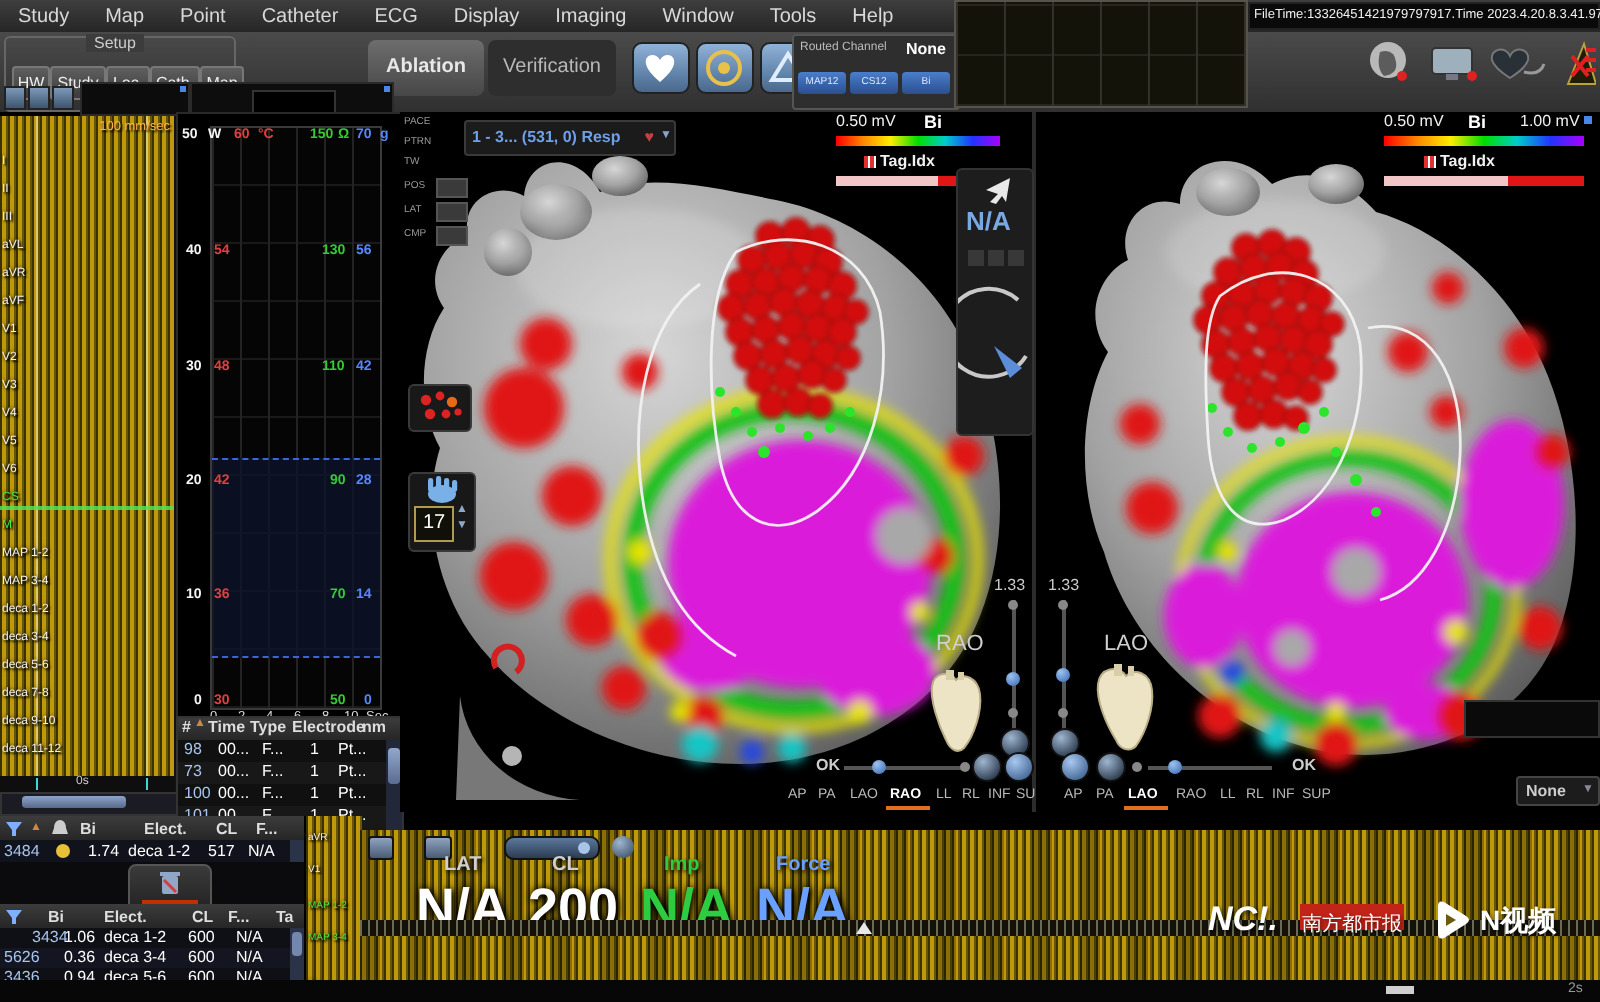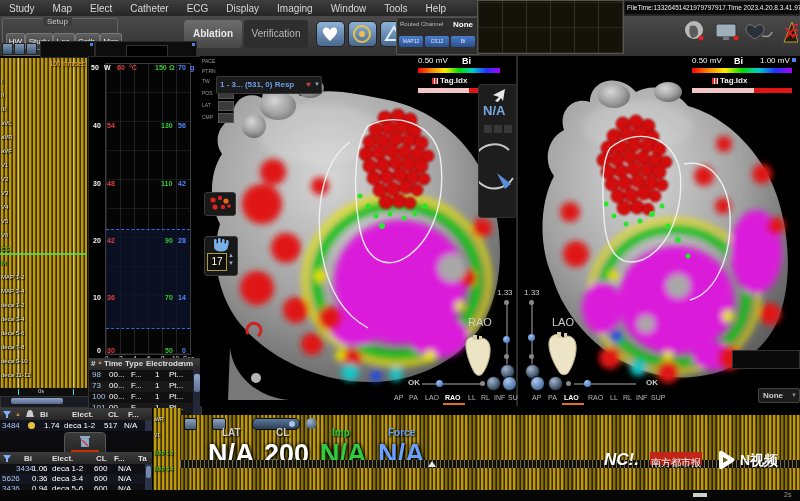--- a/index.html
+++ b/index.html
@@ -53,21 +53,21 @@
   .ruler{background-color:#14110a;background-image:repeating-linear-gradient(90deg,#6a6a55 0 1px,transparent 1px 4px);}
 </style>
 </head>
 <body>
 
 <div id="screen">
 
   <div class="abs menubar">
     <span>Study</span>
     <span>Map</span>
-    <span>Elect</span>
+    <span>Point</span>
     <span>Catheter</span>
     <span>ECG</span>
     <span>Display</span>
     <span>Imaging</span>
     <span>Window</span>
     <span>Tools</span>
     <span>Help</span>
   </div>
 
   <div class="abs toolbar">
@@ -406,21 +406,21 @@
 
     <span class="abs" style="left:2px;top:2px;font-size:5px;color:#999;">PACE</span>
     <span class="abs" style="left:2px;top:12px;font-size:5px;color:#999;">PTRN</span>
     <span class="abs" style="left:2px;top:22px;font-size:5px;color:#999;">TW</span>
     <span class="abs" style="left:2px;top:34px;font-size:5px;color:#999;">POS</span>
     <span class="abs" style="left:2px;top:46px;font-size:5px;color:#999;">LAT</span>
     <span class="abs" style="left:2px;top:58px;font-size:5px;color:#999;">CMP</span>
     <div class="abs" style="left:18px;top:33px;width:14px;height:8px;background:#3a3a3a;border:1px solid #555;"></div>
     <div class="abs" style="left:18px;top:45px;width:14px;height:8px;background:#3a3a3a;border:1px solid #555;"></div>
     <div class="abs" style="left:18px;top:57px;width:14px;height:8px;background:#3a3a3a;border:1px solid #555;"></div>
-    <div class="abs" style="left:16px;top:4px;width:104px;height:16px;background:#1b1b1b;border:1px solid #3a3a3a;border-radius:2px;margin-top:16px;">
+    <div class="abs" style="left:32px;top:4px;width:104px;height:16px;background:#1b1b1b;border:1px solid #3a3a3a;border-radius:2px;">
       <span style="position:absolute;left:3px;top:3px;font-size:8px;font-weight:bold;color:#6f9fe8;white-space:nowrap;">1 - 3... (531, 0) Resp</span>
       <span style="position:absolute;right:10px;top:3px;color:#c24040;font-size:8px;">♥</span>
       <span style="position:absolute;right:1px;top:4px;color:#8aa5c4;font-size:6px;">▼</span>
     </div>
 
     <span class="abs" style="left:218px;top:0px;font-size:8px;color:#f0f0f0;">0.50 mV</span>
     <span class="abs" style="left:262px;top:0px;font-size:9px;font-weight:bold;color:#fff;">Bi</span>
     <div class="abs" style="left:218px;top:12px;width:82px;height:5px;background:linear-gradient(90deg,#f00,#f80,#fe0,#0d0,#0cc,#23f,#a0f);"></div>
     <span class="abs" style="left:240px;top:20px;font-size:8px;font-weight:bold;color:#f0f0f0;">Tag.Idx</span>
     <div class="abs" style="left:232px;top:22px;width:6px;height:6px;background:repeating-linear-gradient(90deg,#e03030 0 2px,#fff 2px 3px);"></div>

